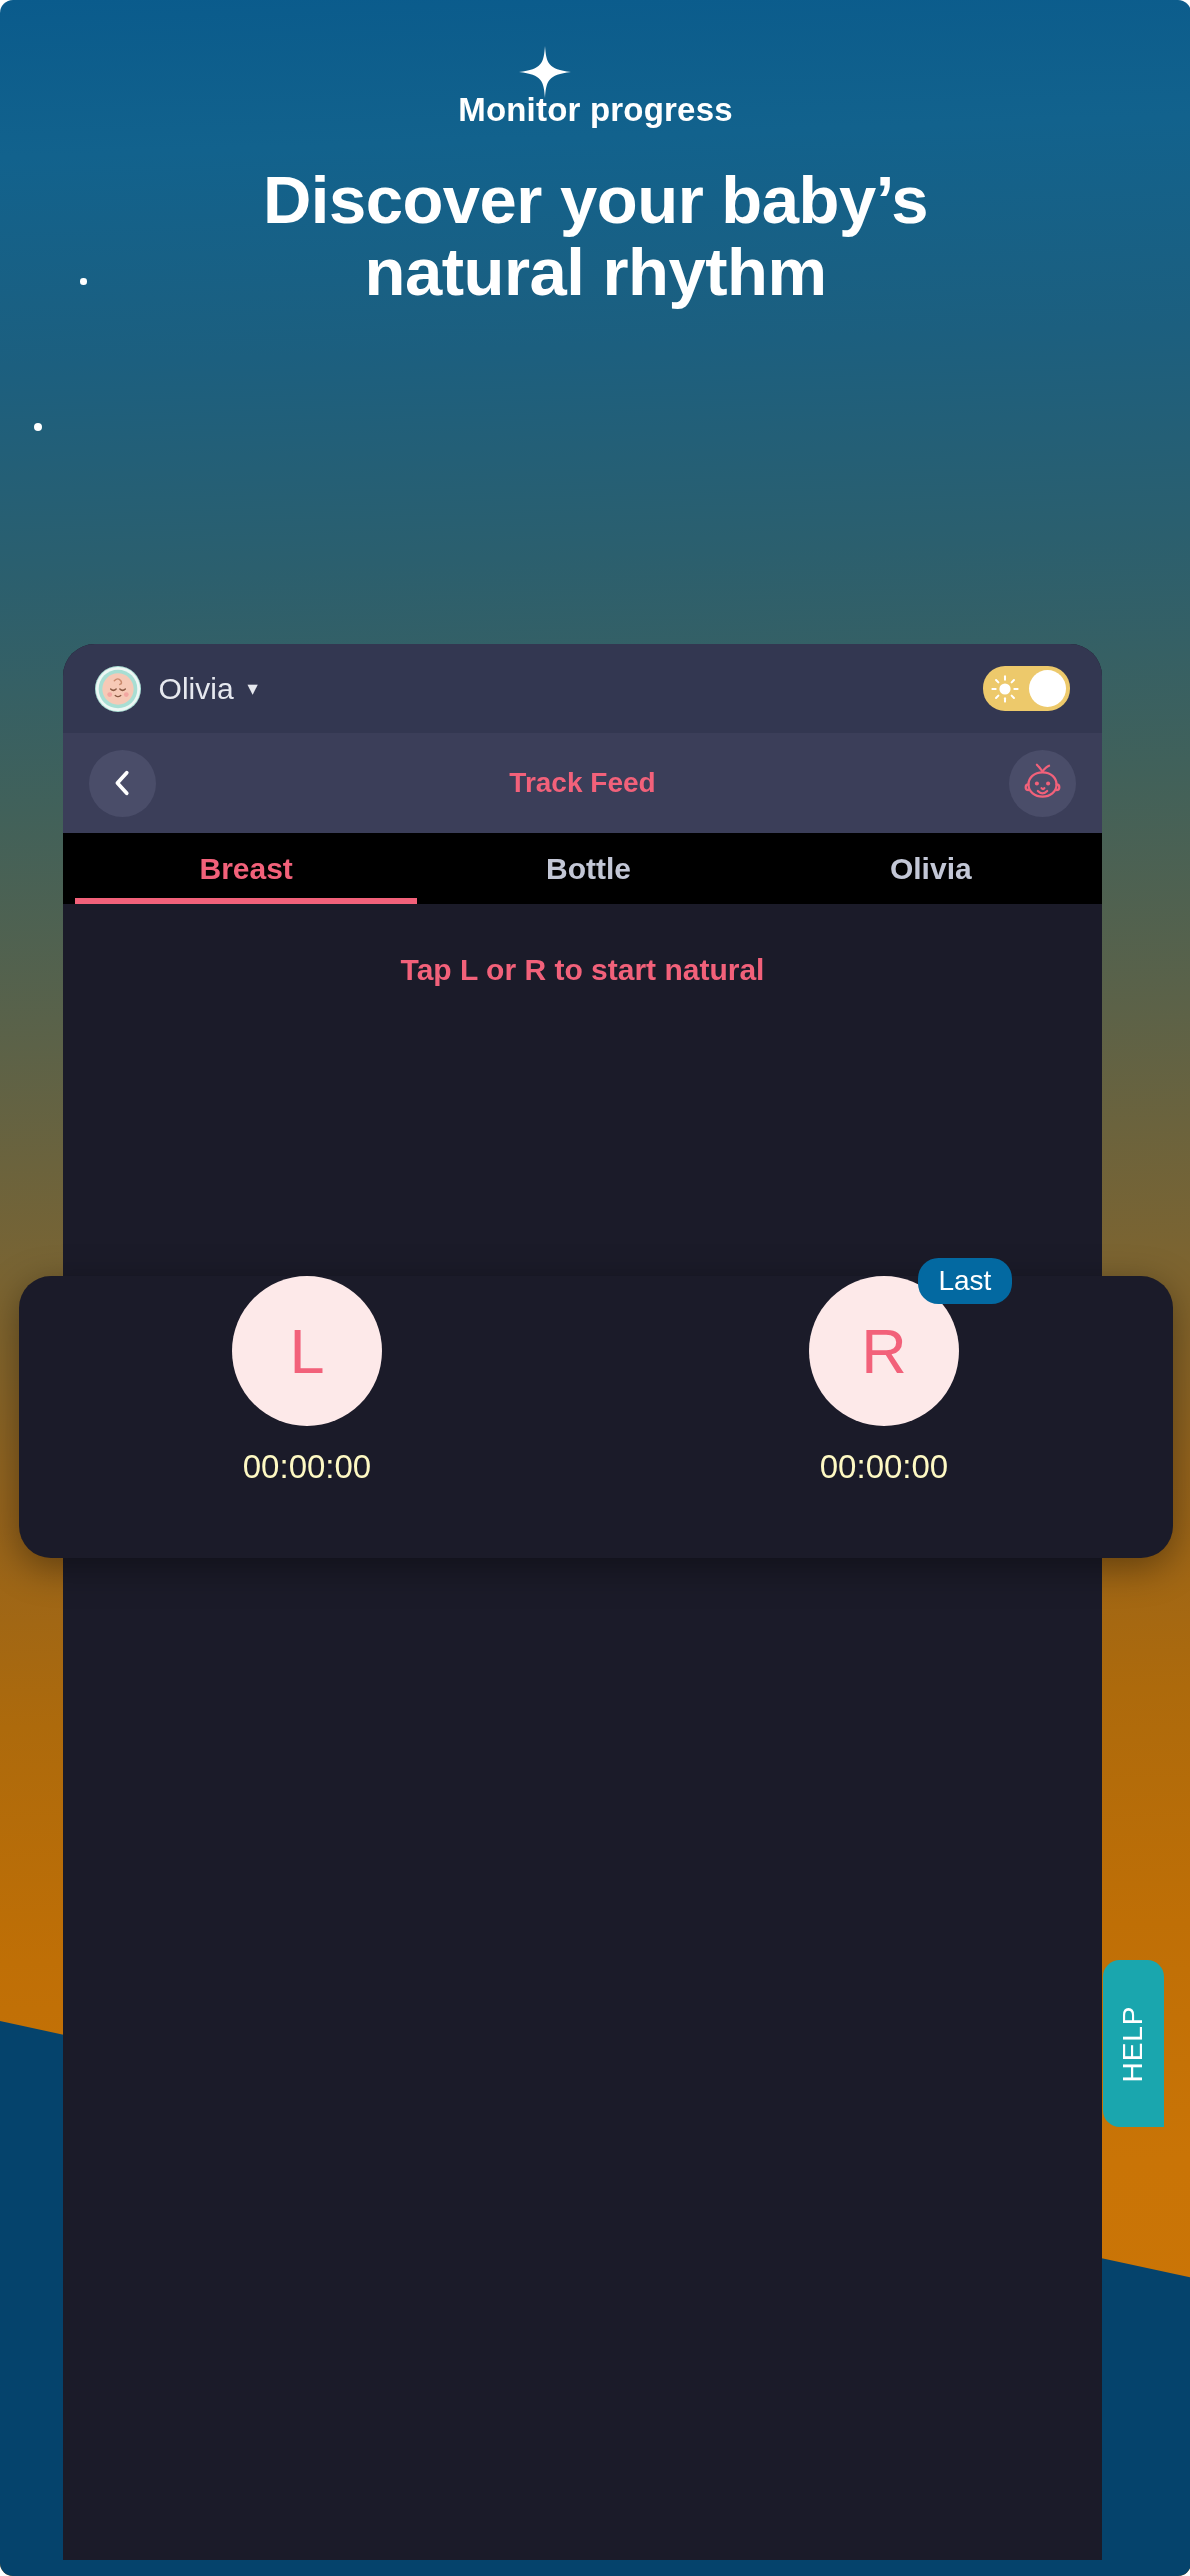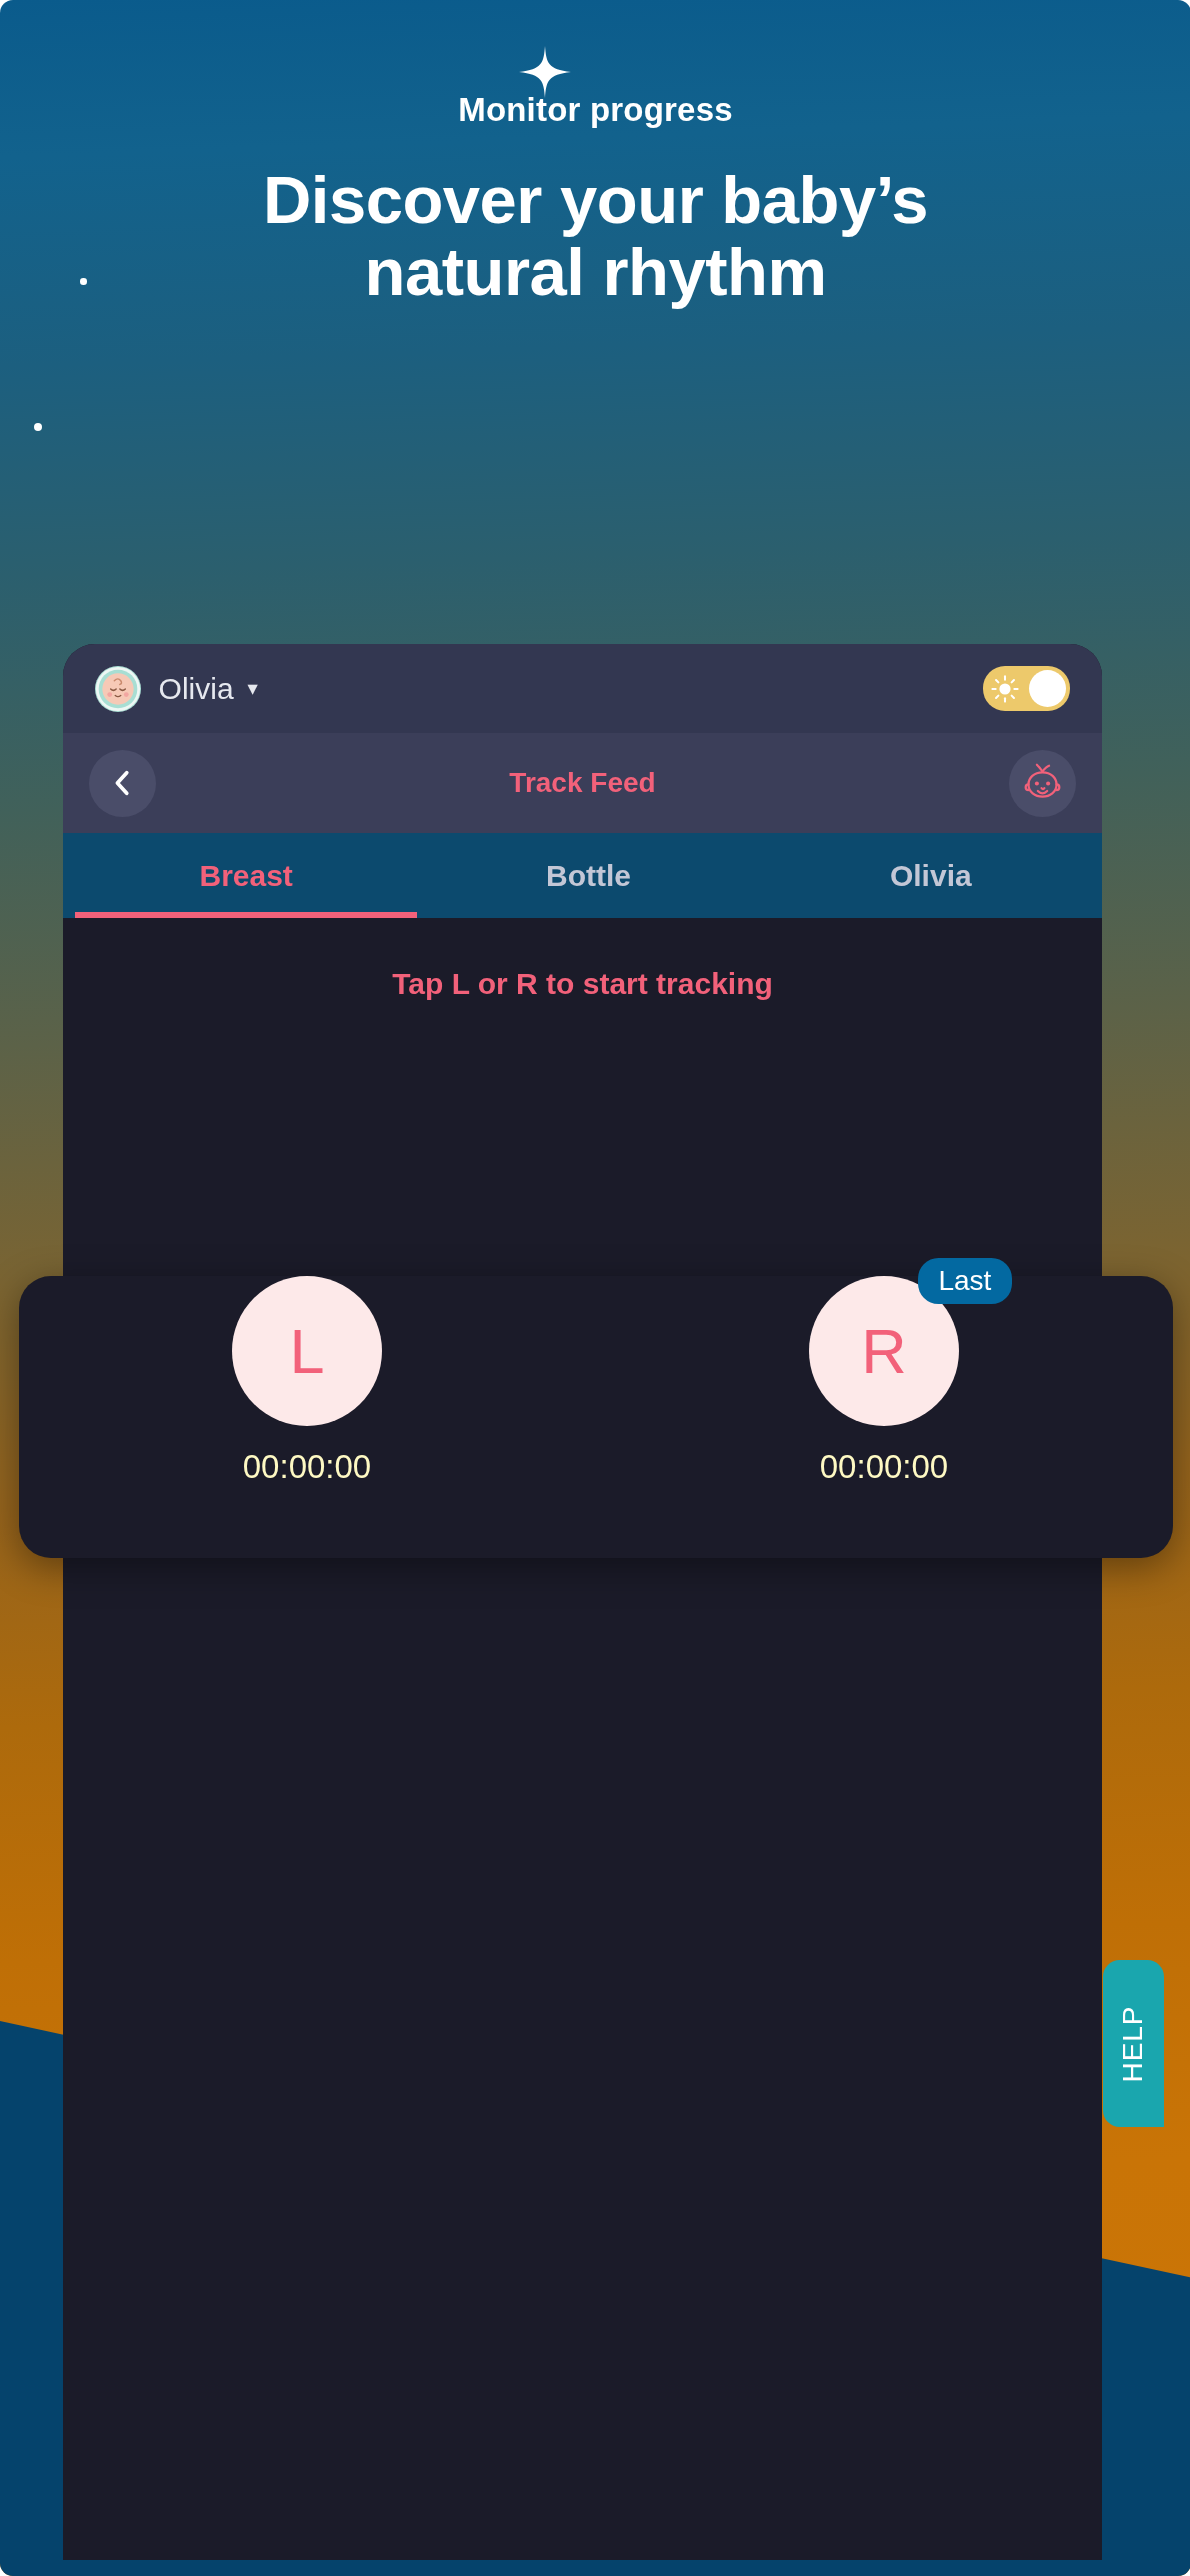--- a/index.html
+++ b/index.html
@@ -166,22 +166,22 @@
     position:absolute;
     left:0; right:0;
     text-align:center;
     font-size:28px;
     font-weight:700;
     color:#f2617a;
   }
 
   
   .phone-tabs {
-    height:85px;
-    background:#0c4a6e;
+    height:71px;
+    background:#000000;
     display:flex;
     align-items:stretch;
     padding-left:12px;
   }
   .tab {
     flex:1;
     display:flex;
     align-items:center;
     justify-content:center;
     font-size:30px;
@@ -370,21 +370,21 @@
       </div>
     </div>
 
     <div class="phone-tabs">
       <div class="tab active">Breast</div>
       <div class="tab">Bottle</div>
       <div class="tab">Olivia</div>
     </div>
 
     <div class="phone-body">
-      <div class="tap-hint">Tap L or R to start tracking</div>
+      <div class="tap-hint">Tap L or R to start natural</div>
     </div>
 
   </div>
 
   <div id="lr-card" class="real">
     <div class="lr-col">
       <div class="lr-circle">
         <span>L</span>
       </div>
       <div class="lr-time">00:00:00</div>

